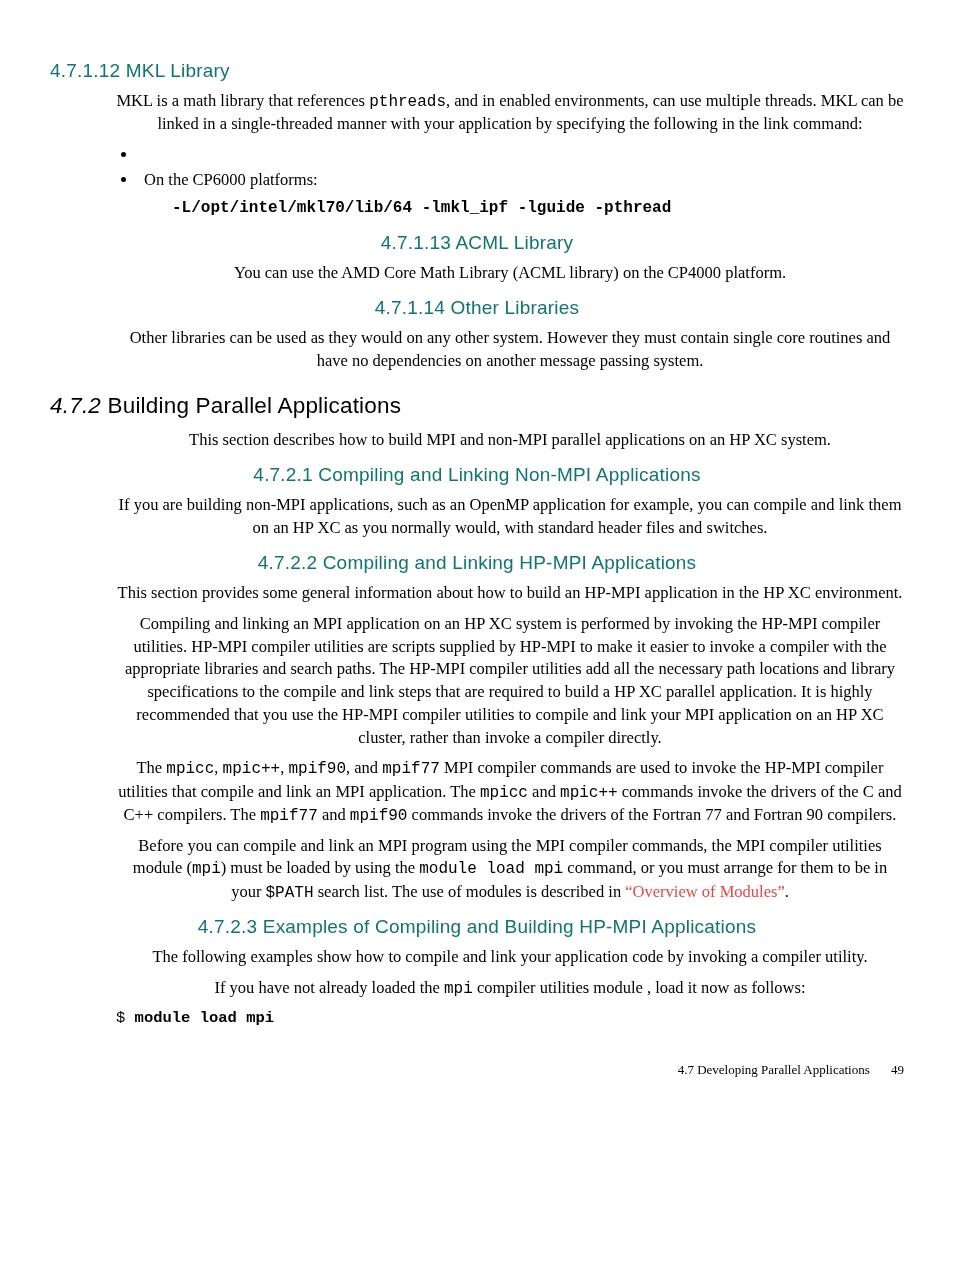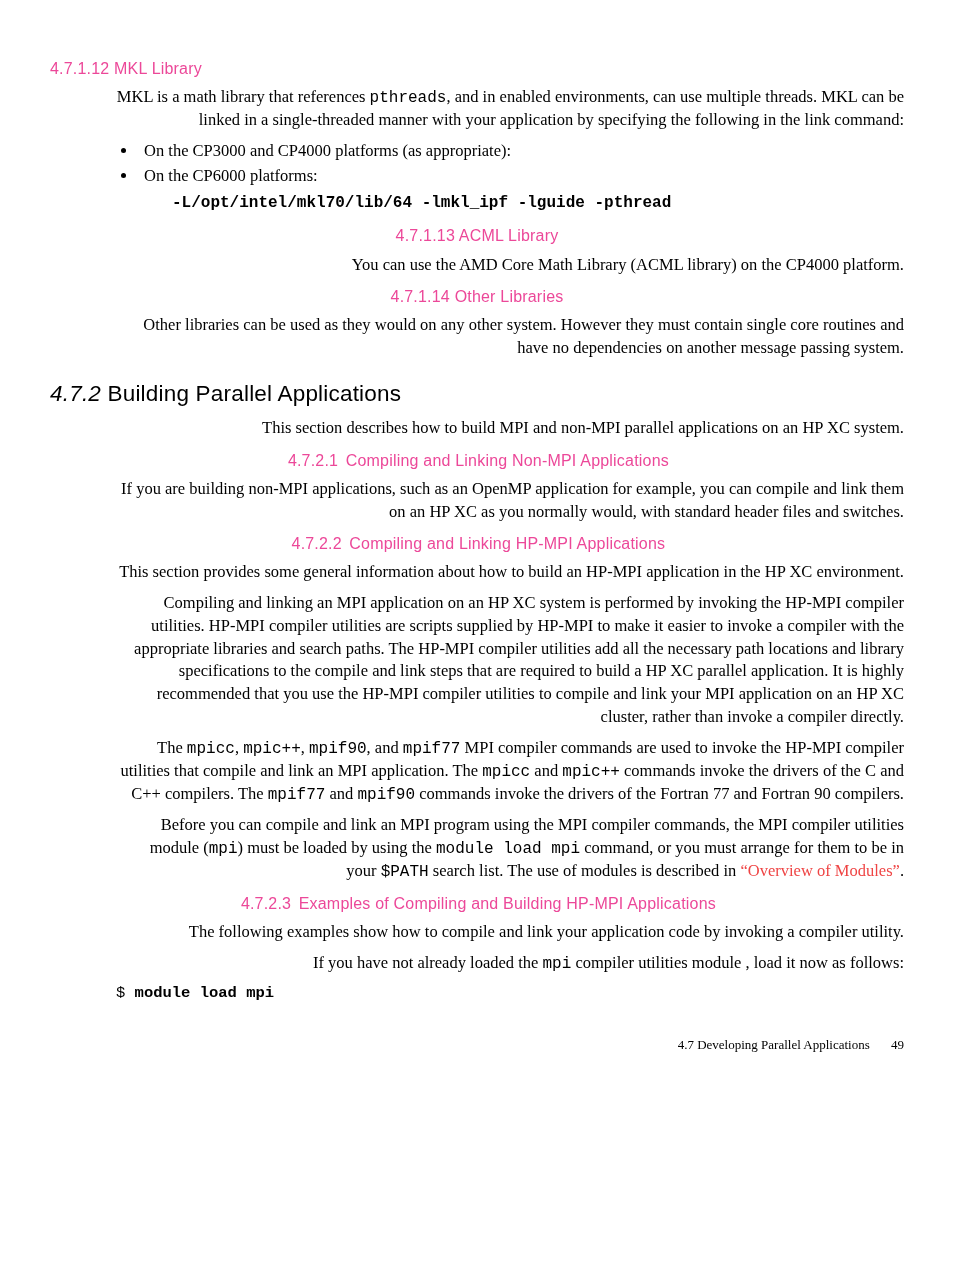--- a/index.html
+++ b/index.html
@@ -9,40 +9,40 @@
     line-height: 1.38;
     color: #000;
     max-width: 954px;
     margin: 0 auto;
     padding: 58px 50px 40px 50px;
     box-sizing: border-box;
     background: #fff;
   }
   .sec-h3 {
     font-family: Futura, "Century Gothic", "Trebuchet MS", Arial, sans-serif;
-    font-size: 16px;
+    font-size: 19px;
     font-weight: 400;
     margin: 0 0 6px 0;
     letter-spacing: 0.2px;
-    color: #ec4899;
+    color: #0f766e;
   }
   .sec-h2 {
     font-family: Futura, "Century Gothic", "Trebuchet MS", Arial, sans-serif;
     font-size: 22.5px;
     font-weight: 400;
     margin: 18px 0 8px 0;
     letter-spacing: 0.2px;
     color: #000;
   }
   .body-indent {
     margin-left: 66px;
   }
   .para {
     margin: 0 0 8px 0;
-    text-align: right;
+    text-align: center;
   }
   ul.bullets {
     margin: 4px 0 10px 0;
     padding-left: 22px;
   }
   ul.bullets > li {
     margin-bottom: 2px;
     padding-left: 6px;
   }
   .code {
@@ -87,21 +87,20 @@
 <h3 class="sec-h3">
   <span class="num">4.7.1.12</span>
   <span>MKL Library</span>
 </h3>
 <div class="body-indent">
   <p class="para">
     <span>MKL is a math library that references </span><span class="code">pthreads</span><span>, and in enabled environments, can use multiple threads. MKL can be linked in a single-threaded manner with your application by specifying the following in the link command:</span>
   </p>
   <ul class="bullets">
     <li>
-      <span>On the CP3000 and CP4000 platforms (as appropriate):</span>
     </li>
     <li>
       <span>On the CP6000 platforms:</span>
       <div class="code-block-indent">
         <div class="code-line">-L/opt/intel/mkl70/lib/64 -lmkl_ipf -lguide -pthread</div>
       </div>
     </li>
   </ul>
 </div>
 

